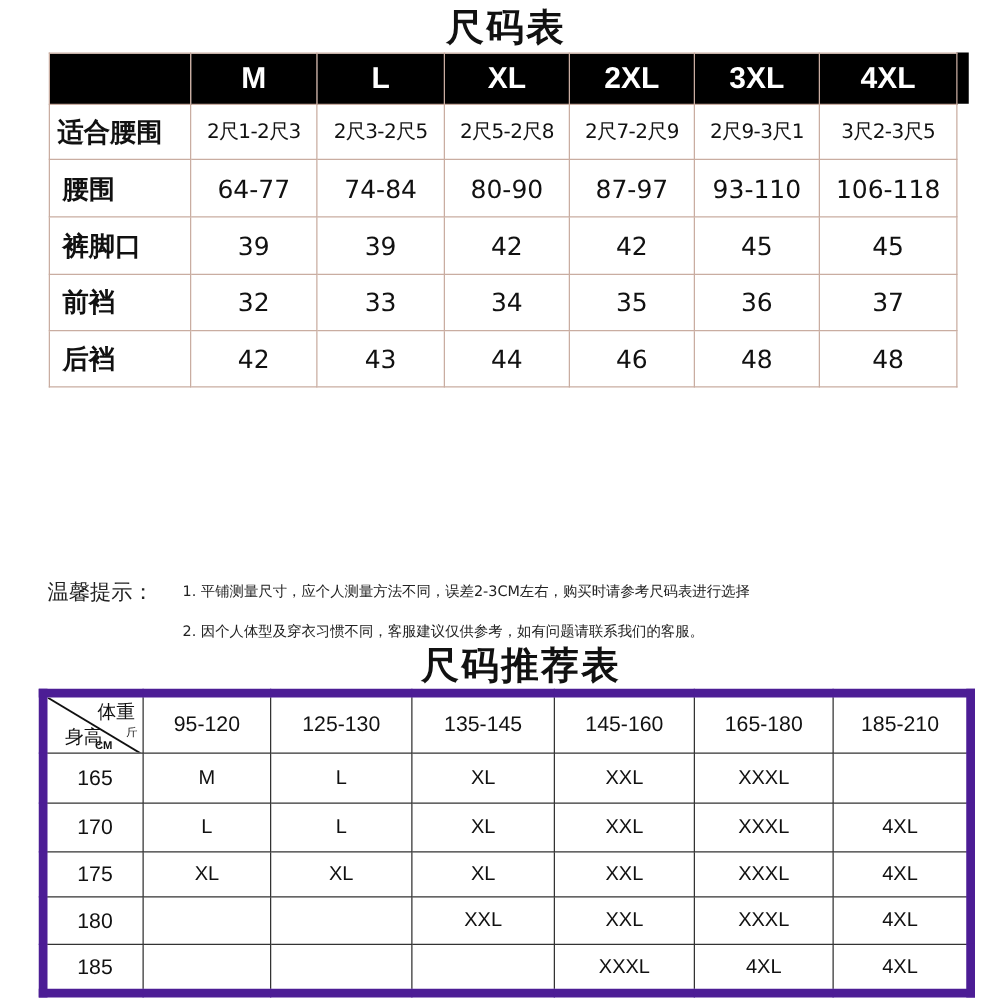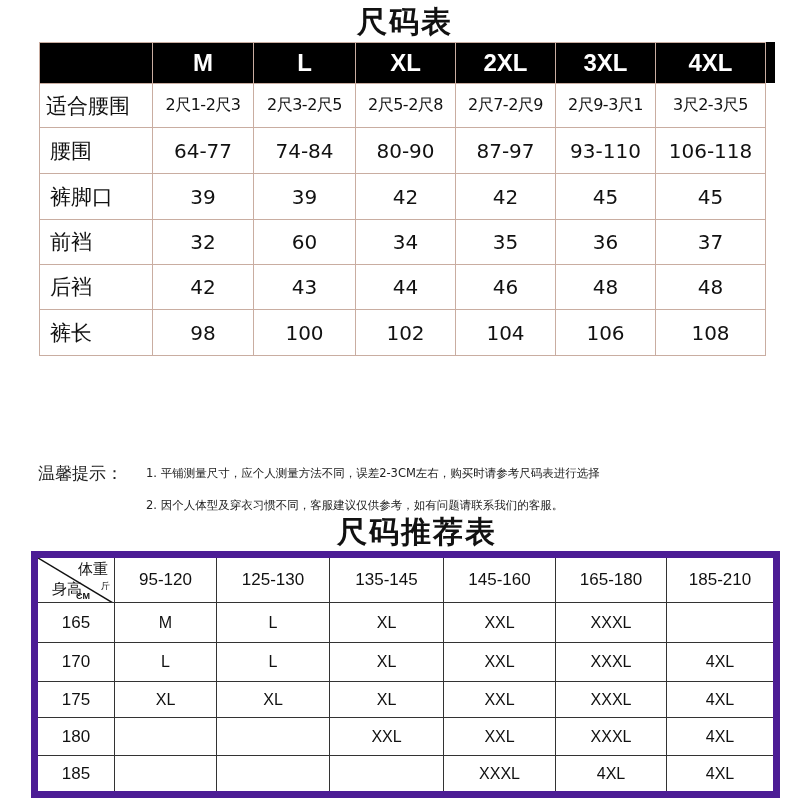--- a/index.html
+++ b/index.html
@@ -7,21 +7,21 @@
          font-family:"DejaVu Sans","Liberation Sans",sans-serif; color:#111; }
   .title { position:absolute; left:0; width:800px; text-align:center; font-weight:bold; color:#111; letter-spacing:2px; }
   .t1title { top:2px; font-size:30px; left:5px; }
   .t2title { top:512px; font-size:30px; left:17px; }
 
   
   .size-table { position:absolute; left:39px; top:42px; border-collapse:collapse; table-layout:fixed; }
   .size-table th, .size-table td { border:1.5px solid #c9ada1; text-align:center; padding:0; }
   .size-table thead th { background:#000; color:#fff; font-family:"Liberation Sans",sans-serif; font-weight:bold; font-size:24px; height:40px; }
   .size-table thead th.corner { background:#000; }
-  .size-table tbody th { font-weight:normal; font-size:21px; text-align:left; padding-left:10px; color:#111; }
+  .size-table tbody th { font-weight:bold; font-size:21px; text-align:left; padding-left:10px; color:#111; }
   .size-table tbody td { font-size:20px; color:#111; }
   .size-table tbody tr.waist-fit td { font-size:16px; letter-spacing:-0.5px; }
   .size-table tbody tr.waist-fit th { font-size:21px; padding-left:6px; }
   .hdr-ext { position:absolute; left:765px; top:42px; width:10px; height:41px; background:#000; }
 
   
   .notes { position:absolute; left:38px; top:462px; }
   .notes-label { position:absolute; left:0; top:0; font-size:17px; color:#222; white-space:nowrap; }
   .note-line { position:absolute; left:108px; font-size:11.5px; color:#222; white-space:nowrap; }
   .note1 { top:4px; }
@@ -91,43 +91,34 @@
       <td>39</td>
       <td>39</td>
       <td>42</td>
       <td>42</td>
       <td>45</td>
       <td>45</td>
     </tr>
     <tr style="height:45px">
       <th>前裆</th>
       <td>32</td>
-      <td>60</td>
+      <td>33</td>
       <td>34</td>
       <td>35</td>
       <td>36</td>
       <td>37</td>
     </tr>
     <tr style="height:45px">
       <th>后裆</th>
       <td>42</td>
       <td>43</td>
       <td>44</td>
       <td>46</td>
       <td>48</td>
       <td>48</td>
-    </tr>
-    <tr style="height:46px">
-      <th>裤长</th>
-      <td>98</td>
-      <td>100</td>
-      <td>102</td>
-      <td>104</td>
-      <td>106</td>
-      <td>108</td>
     </tr>
   </tbody>
 </table>
 
 <div class="notes">
   <div class="notes-label">温馨提示：</div>
   <div class="note-line note1">1. 平铺测量尺寸，应个人测量方法不同，误差2-3CM左右，购买时请参考尺码表进行选择</div>
   <div class="note-line note2">2. 因个人体型及穿衣习惯不同，客服建议仅供参考，如有问题请联系我们的客服。</div>
 </div>
 

